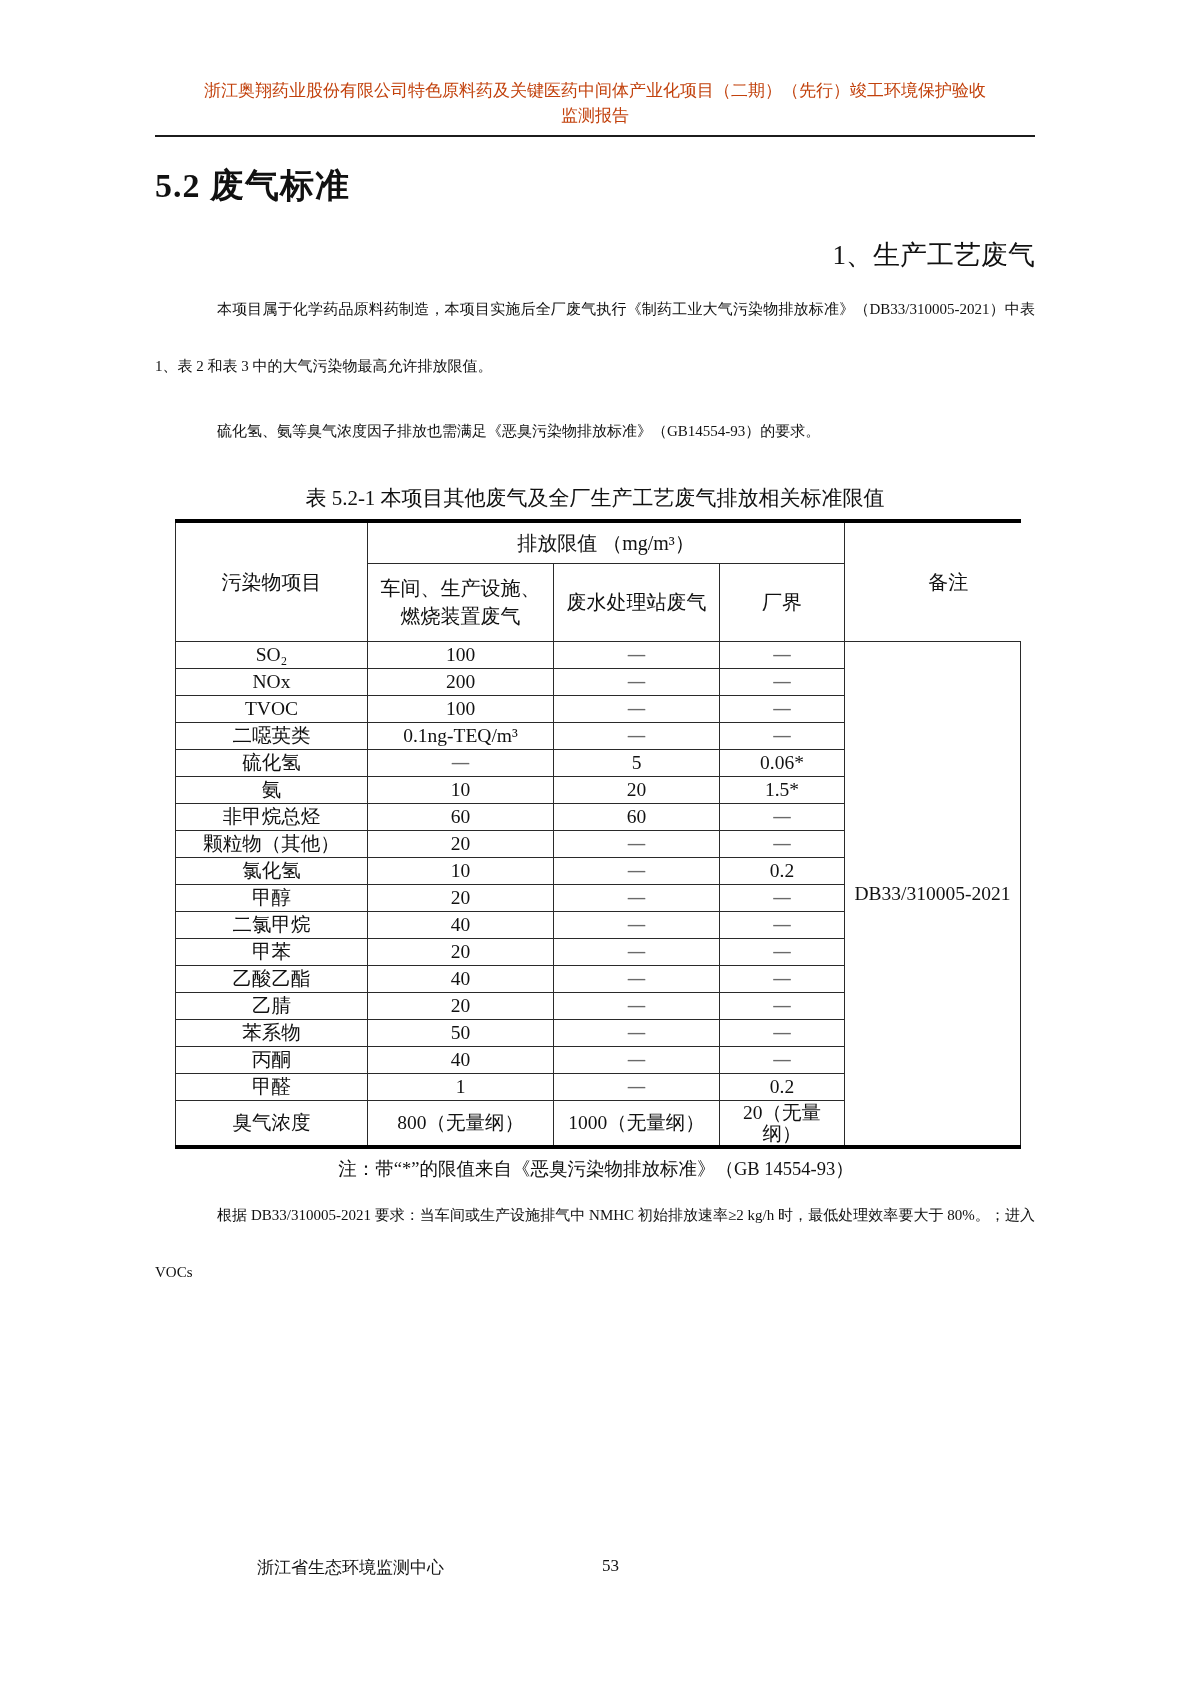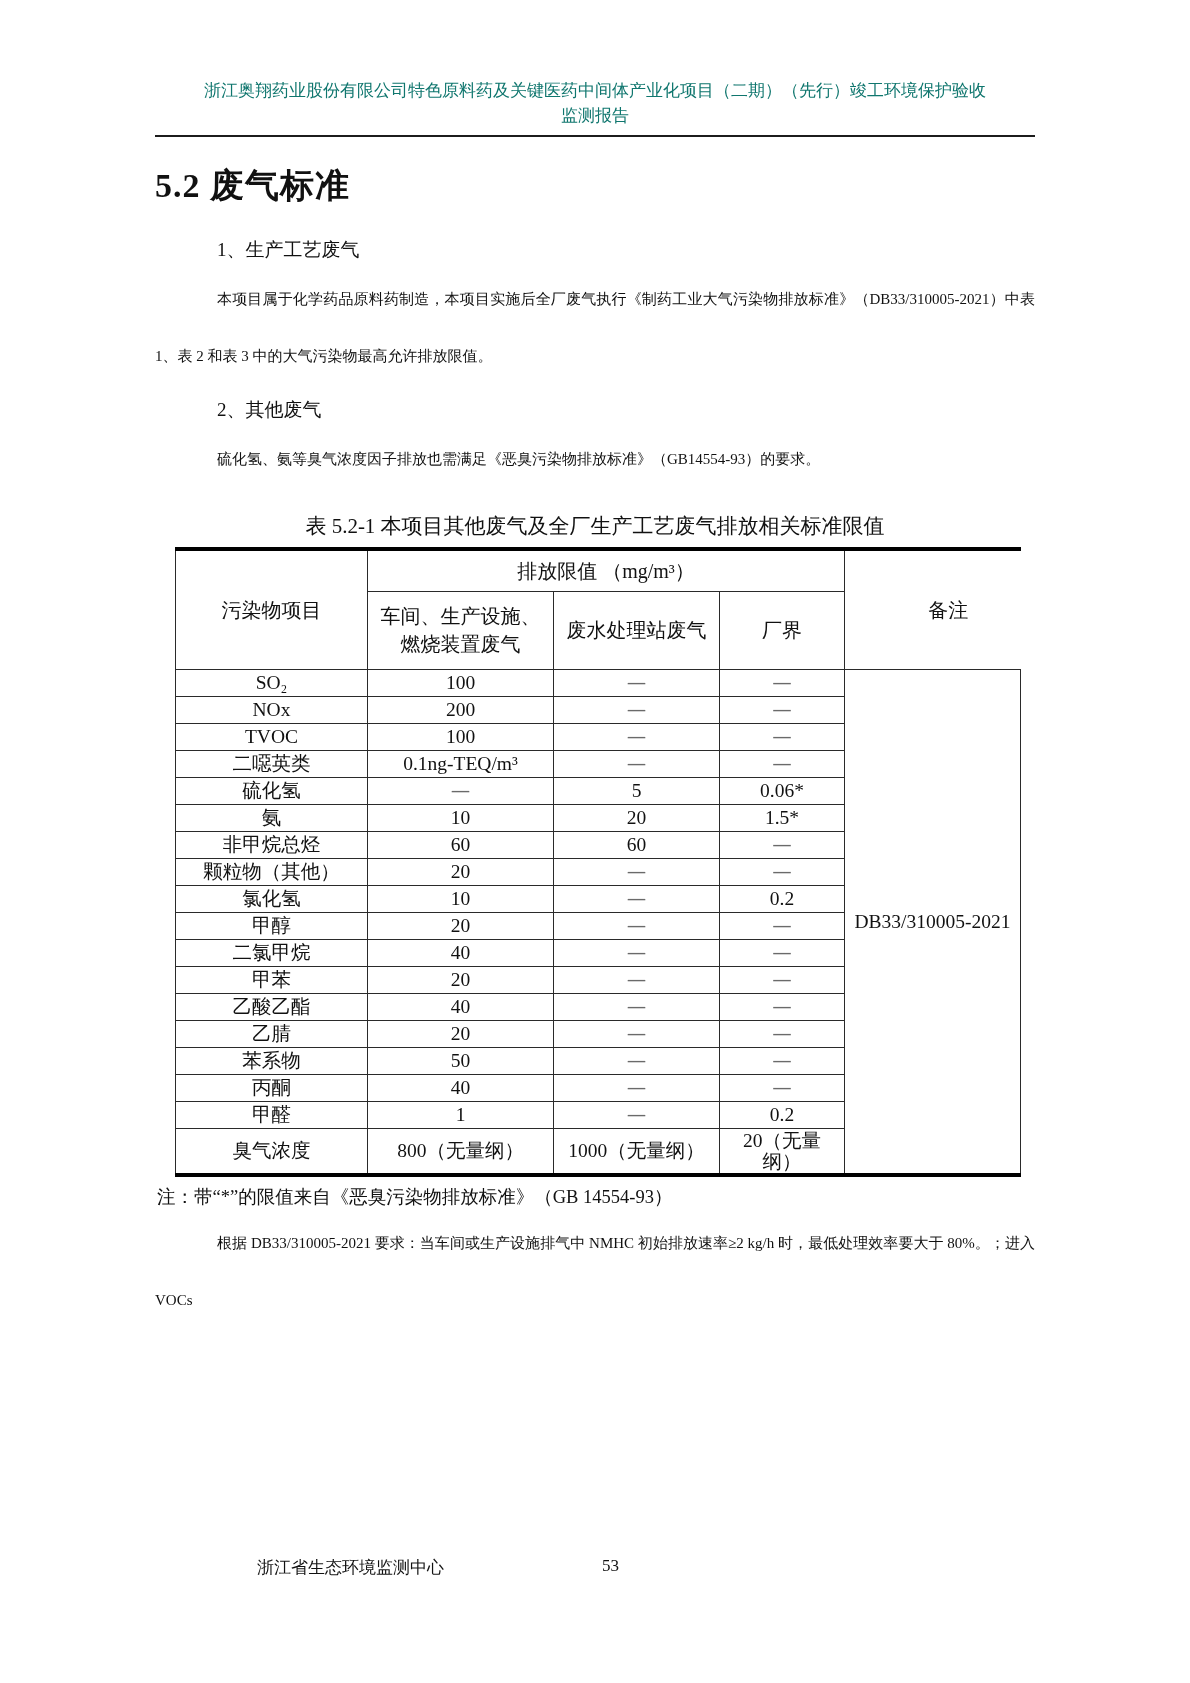--- a/index.html
+++ b/index.html
@@ -3,26 +3,26 @@
 <meta charset="utf-8">
 <style>
   html,body{margin:0;padding:0;background:#e8e8e8;}
   .page{
     width:1190px;height:1683px;background:#ffffff;position:relative;
     box-sizing:border-box;padding:78px 155px 0 155px;
     font-family:"Liberation Serif","DejaVu Serif",serif;color:#111;
     margin:0 auto;overflow:hidden;
   }
   .doc-header{
-    text-align:center;font-size:17px;line-height:25px;color:#0f766e;
+    text-align:center;font-size:17px;line-height:25px;color:#c2410c;
     padding-bottom:7px;border-bottom:2px solid #1c1c1c;
   }
   .doc-header .hline{display:block;}
   .sec-heading{font-size:34px;font-weight:bold;margin:26px 0 0 0;letter-spacing:1px;}
-  .item-line{font-size:19px;margin:28px 0 0 0;text-indent:62px;}
+  .item-line{font-size:27px;margin:28px 0 0 0;text-indent:62px;text-align:right;}
   .para{
     font-size:15px;line-height:57px;text-align:justify;text-indent:62px;
     margin:8px 0 0 0;
   }
   .tbl-title{font-size:21px;font-weight:normal;text-align:center;margin:24px 0 0 0;}
   table.limits{
     border-collapse:collapse;table-layout:fixed;width:845px;margin:7px 0 0 20px;
     border-top:4px solid #000;border-bottom:4px solid #000;
     border-left:none;border-right:none;
   }
@@ -32,41 +32,40 @@
   }
   table.limits th{font-weight:normal;font-size:20px;line-height:1.4;}
   table.limits td{font-size:19.5px;height:27px;line-height:1.1;}
   table.limits .no-right{border-right:none;padding-left:35px;}
   th.h-group{height:42px;}
   th.h-sub{height:78px;}
   td.dash,th.dash{color:#6a6a6a;font-family:"DejaVu Sans","Liberation Sans",sans-serif;font-size:17px;}
   td.remark-cell{
     border-right:none;font-size:18px;padding:0 1px;white-space:nowrap;
   }
-  .tbl-note{font-size:18.5px;margin:7px 0 0 2px;}
+  .tbl-note{font-size:18.5px;margin:7px 0 0 2px;text-align:center;}
   .footer-org{position:absolute;left:217px;top:1556px;font-size:17px;margin-left:40px;}
   .footer-page{position:absolute;left:602px;top:1556px;font-size:17px;}
 </style>
 </head>
 <body>
 
 <div class="page">
 
   <div class="doc-header">
     <span class="hline">浙江奥翔药业股份有限公司特色原料药及关键医药中间体产业化项目（二期）（先行）竣工环境保护验收</span>
     <span class="hline">监测报告</span>
   </div>
 
   <div class="sec-heading">5.2 废气标准</div>
 
   <div class="item-line">1、生产工艺废气</div>
 
   <p class="para">本项目属于化学药品原料药制造，本项目实施后全厂废气执行《制药工业大气污染物排放标准》（DB33/310005-2021）中表 1、表 2 和表 3 中的大气污染物最高允许排放限值。</p>
 
-  <div class="item-line" style="margin-top:12px;">2、其他废气</div>
 
   <p class="para">硫化氢、氨等臭气浓度因子排放也需满足《恶臭污染物排放标准》（GB14554-93）的要求。</p>
 
   <div class="tbl-title">表 5.2-1  本项目其他废气及全厂生产工艺废气排放相关标准限值</div>
 
   <table class="limits">
     <colgroup>
       <col style="width:192px">
         <col style="width:186px">
         <col style="width:166px">

